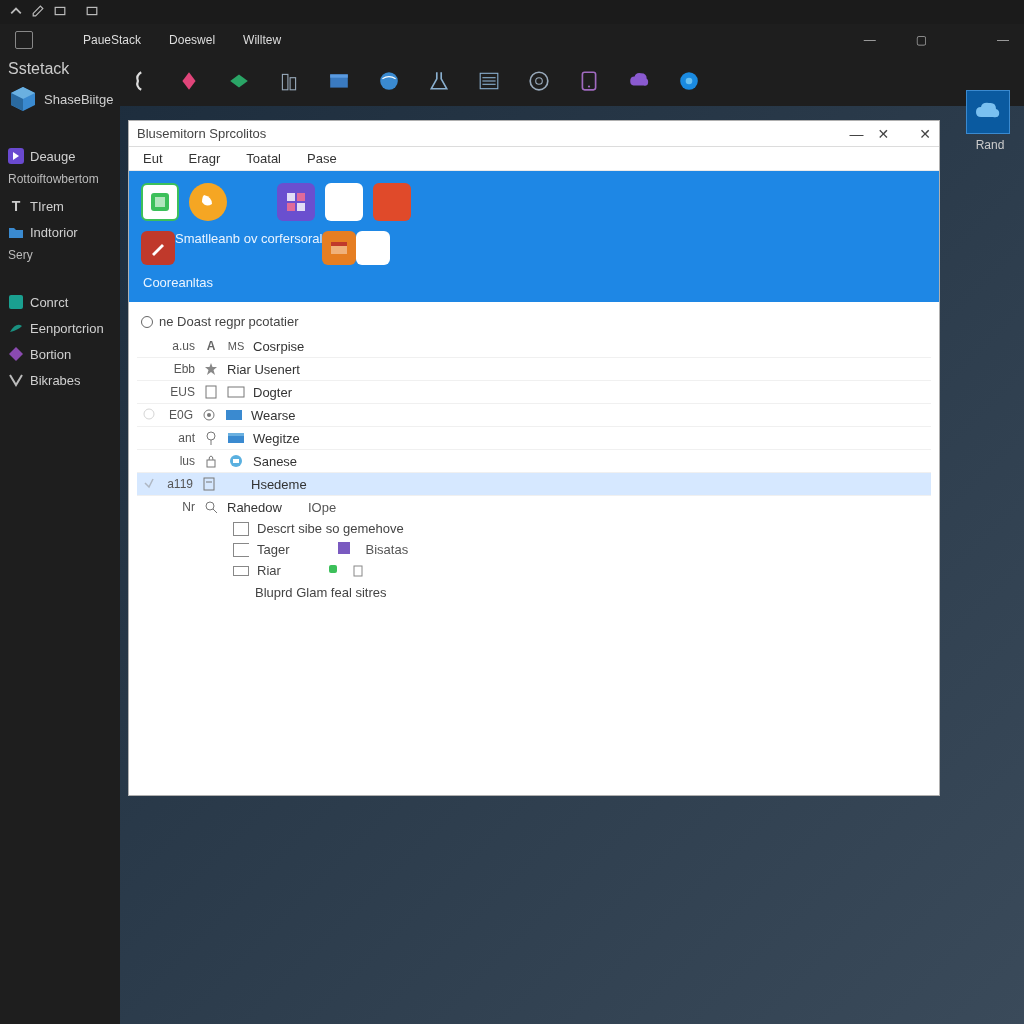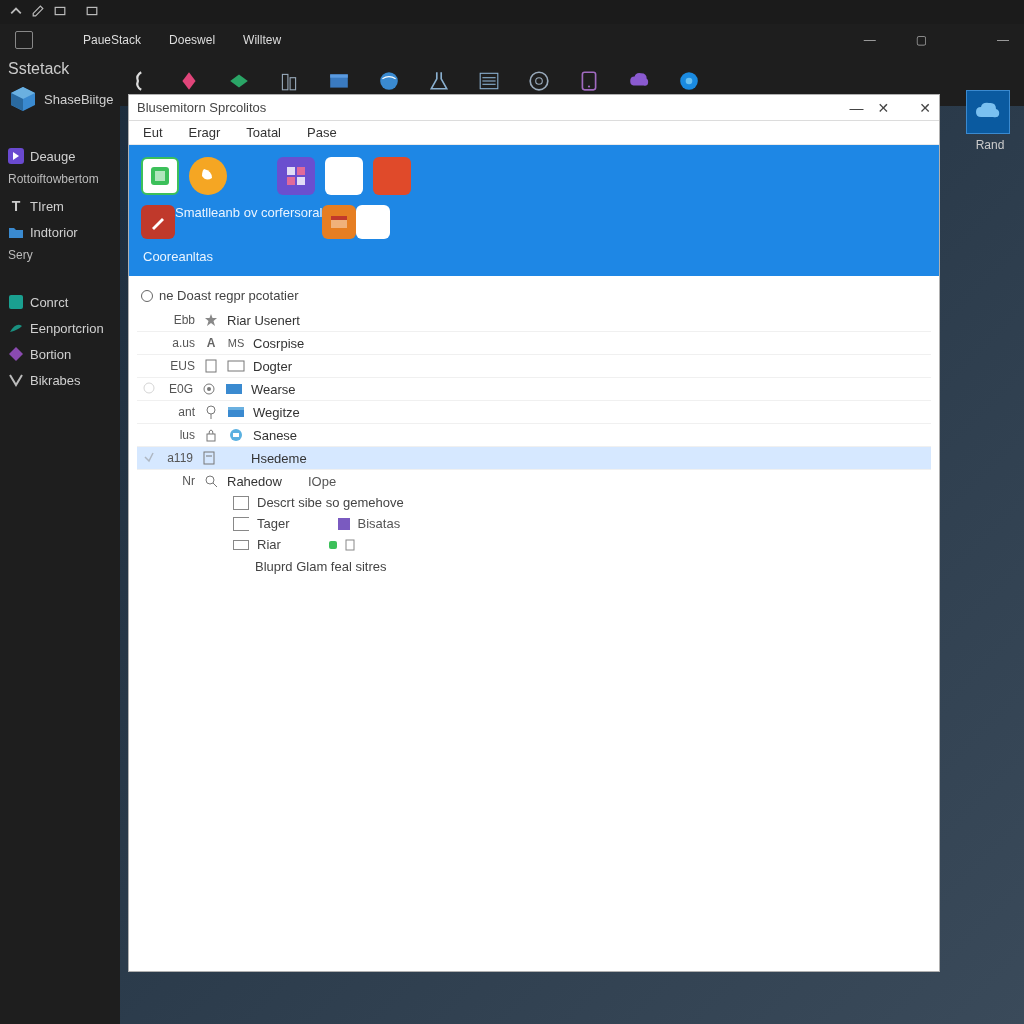--- a/index.html
+++ b/index.html
@@ -24,21 +24,21 @@
   .sidebar-badge .badge-text { display:flex; flex-direction:row; font-size:13px; line-height:15px; }
   .sidebar-item { display:flex; align-items:center; gap:6px; padding:4px 2px; margin:2px 0; cursor:pointer; }
   .sidebar-item .si-icon { width:16px; height:16px; flex-shrink:0; display:flex; align-items:center; justify-content:center; }
   .sidebar-sublabel { font-size:12px; color:#bbb; margin:4px 2px 8px 2px; }
 
   .right-icon-col { position:absolute; right:10px; top:90px; width:48px; }
   .right-icon-col .ri-box { width:44px; height:44px; background:#0a5aa0; border:1px solid #3a8ad0; display:flex; align-items:center; justify-content:center; margin-bottom:4px; }
   .right-icon-col .ri-label { color:#ccc; font-size:12px; text-align:center; }
 
   
-  .window { position:absolute; left:128px; top:94px; width:812px; height:878px; background:#fde047; border:1px solid #b0b0b0; display:flex; flex-direction:column; }
+  .window { position:absolute; left:128px; top:120px; width:812px; height:676px; background:#fde047; border:1px solid #b0b0b0; display:flex; flex-direction:column; }
   .window-titlebar { height:26px; background:#fff; border-bottom:1px solid #dcdcdc; display:flex; align-items:center; padding:0 8px; font-size:13px; color:#444; }
   .window-titlebar .wtb-controls { margin-left:auto; display:flex; gap:14px; color:#444; font-size:14px; }
   .window-menubar { height:24px; background:#fff; display:flex; align-items:center; gap:26px; padding:0 14px; font-size:13px; color:#333; border-bottom:1px solid #eaeaea; }
   .blue-area { background:#1e87e5; padding:12px; color:#fff; }
   .blue-row1 { display:flex; gap:10px; margin-bottom:10px; align-items:center; }
   .tile { width:38px; height:38px; border-radius:6px; display:flex; align-items:center; justify-content:center; }
   .tile.green { background:#fff; border:2px solid #3cc05a; }
   .tile.orange { background:#f5a623; border-radius:50%; }
   .tile.purple { background:#6a4fcf; }
   .tile.white { background:#fff; }
@@ -59,21 +59,21 @@
   .list-row .col-badge { width:28px; font-size:12px; color:#555; text-align:right; }
   .list-row .col-ic { width:16px; height:16px; display:flex; align-items:center; justify-content:center; }
   .list-row .col-ic2 { width:18px; height:14px; display:flex; align-items:center; justify-content:center; }
   .list-row .col-label { font-size:13px; color:#333; }
   .list-row .col-label2 { font-size:13px; color:#555; margin-left:18px; }
   .gutter-ic { width:14px; height:14px; margin-left:-24px; opacity:.5; }
 
   .sub-row { display:flex; align-items:center; gap:8px; padding:3px 0 3px 96px; font-size:13px; color:#444; }
   .sub-row .sr-ic { width:16px; height:14px; border:1.2px solid #888; }
   .extra-text { padding:4px 0 4px 118px; font-size:13px; color:#444; }
-  .inline-badge { display:inline-flex; align-items:center; gap:8px; margin-left:40px; font-size:13px; color:#555; }
+  .inline-badge { display:inline-flex; align-items:flex-start; gap:16px; margin-left:40px; font-size:13px; color:#555; }
   .mini-dot { width:8px; height:8px; background:#3cc05a; border-radius:2px; }
 </style>
 </head>
 <body>
 
 <div class="topbar">
   <span>
     <svg viewBox="0 0 10 10">
         <path d="M1 7 L5 3 L9 7" stroke="#bbb" fill="none" stroke-width="1.5"></path>
       </svg>
@@ -327,34 +327,34 @@
     <div class="blue-footer">Cooreanltas</div>
   </div>
 
   <div class="list-area">
     <div class="list-header">
       <span class="radio-open"></span>
       <span>ne Doast regpr pcotatier</span>
     </div>
 
     <div class="list-row">
-      <span class="col-badge">Ebb</span>
-      <span class="col-ic">
-          <svg width="12" height="12">
-            <path d="M6 0 L7.5 4 L12 4 L8.5 7 L10 12 L6 9 L2 12 L3.5 7 L0 4 L4.5 4 Z" fill="#888"></path>
-          </svg>
-        </span>
-      <span class="col-label">Riar Usenert</span>
-    </div>
-
-    <div class="list-row">
       <span class="col-badge">a.us</span>
       <span class="col-ic" style="font-size:12px;color:#666;font-weight:bold">A</span>
       <span class="col-ic2" style="font-size:11px;color:#555">MS</span>
       <span class="col-label">Cosrpise</span>
+    </div>
+
+    <div class="list-row">
+      <span class="col-badge">Ebb</span>
+      <span class="col-ic">
+          <svg width="12" height="12">
+            <path d="M6 0 L7.5 4 L12 4 L8.5 7 L10 12 L6 9 L2 12 L3.5 7 L0 4 L4.5 4 Z" fill="#888"></path>
+          </svg>
+        </span>
+      <span class="col-label">Riar Usenert</span>
     </div>
 
     <div class="list-row">
       <span class="col-badge">EUS</span>
       <span class="col-ic">
           <svg width="12" height="14">
             <rect x="1" y="1" width="10" height="12" stroke="#777" fill="none"></rect>
           </svg>
         </span>
       <span class="col-ic2">

